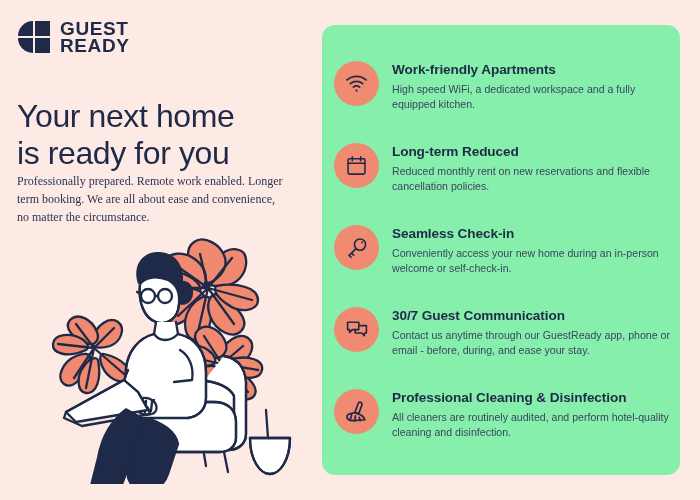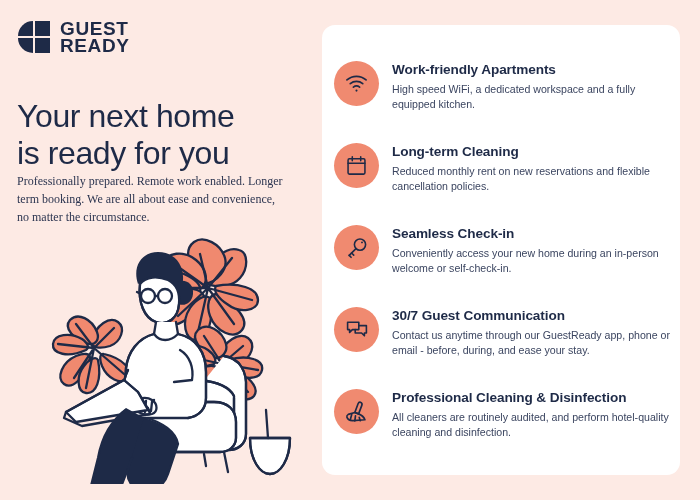--- a/index.html
+++ b/index.html
@@ -48,21 +48,21 @@
     font-family:Liberation Serif, serif;
   }
   .illustration{
     position:absolute;left:28px;top:222px;width:285px;height:262px;
   }
 
   
   .card{
     position:absolute;left:322px;top:25px;
     width:358px;height:450px;
-    background:#ffffff;
+    background:#86efac;
     border-radius:13px;
   }
   .feature-list{
     position:absolute;left:0;top:0;width:100%;height:100%;
     padding:0;margin:0;list-style:none;
   }
   .feature{
     position:absolute;left:12px;width:336px;height:60px;
     display:flex;align-items:flex-start;
   }
@@ -240,21 +240,21 @@
 
       <li class="feature">
         <span class="icon-circle">
           <svg width="23" height="23" viewBox="0 0 24 24" fill="none" stroke="#1e2a47" stroke-width="1.6" stroke-linecap="round" stroke-linejoin="round">
             <rect x="3.2" y="5" width="17.6" height="16" rx="1.4"></rect>
             <path d="M3.2 9.6h17.6"></path>
             <path d="M7.6 2.8v4.2M16.4 2.8v4.2"></path>
           </svg>
         </span>
         <div class="feature-text">
-          <div class="feature-title">Long-term Cleaning</div>
+          <div class="feature-title">Long-term Reduced</div>
           <div class="feature-desc">Reduced monthly rent on new reservations and flexible cancellation policies.</div>
         </div>
       </li>
 
       <li class="feature">
         <span class="icon-circle">
           <svg width="24" height="24" viewBox="0 0 24 24" fill="none" stroke="#1e2a47" stroke-width="1.6" stroke-linecap="round" stroke-linejoin="round">
             <circle cx="15" cy="8.6" r="5.6"></circle>
             <circle cx="17" cy="6.4" r="0.95" fill="#1e2a47" stroke="none"></circle>
             <path d="M11 12.6 L4.2 19.4"></path>

